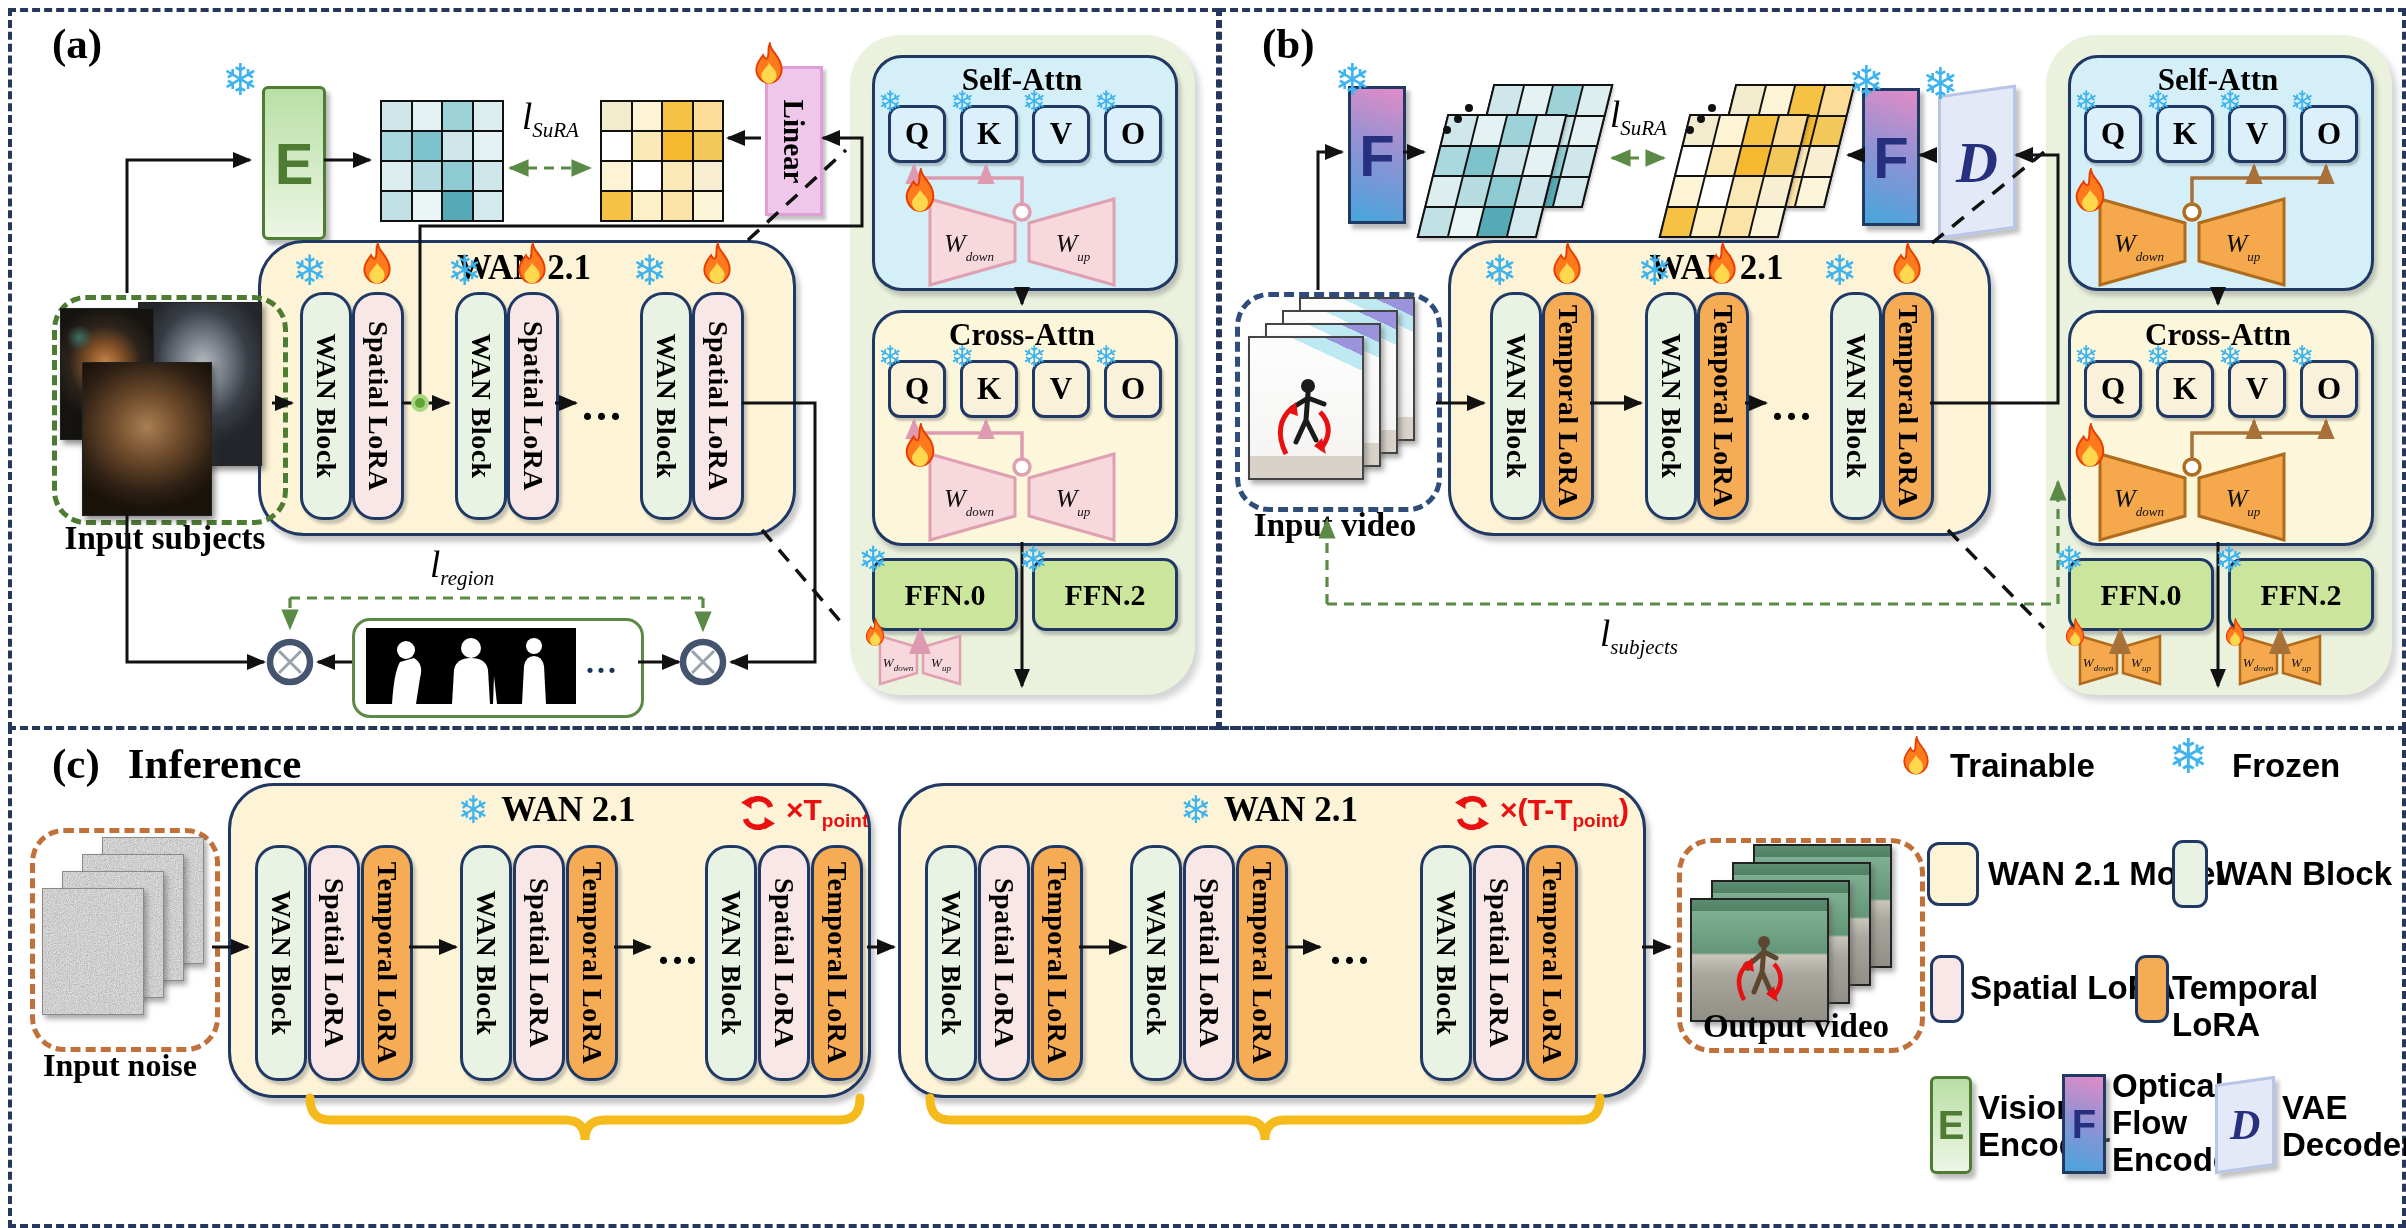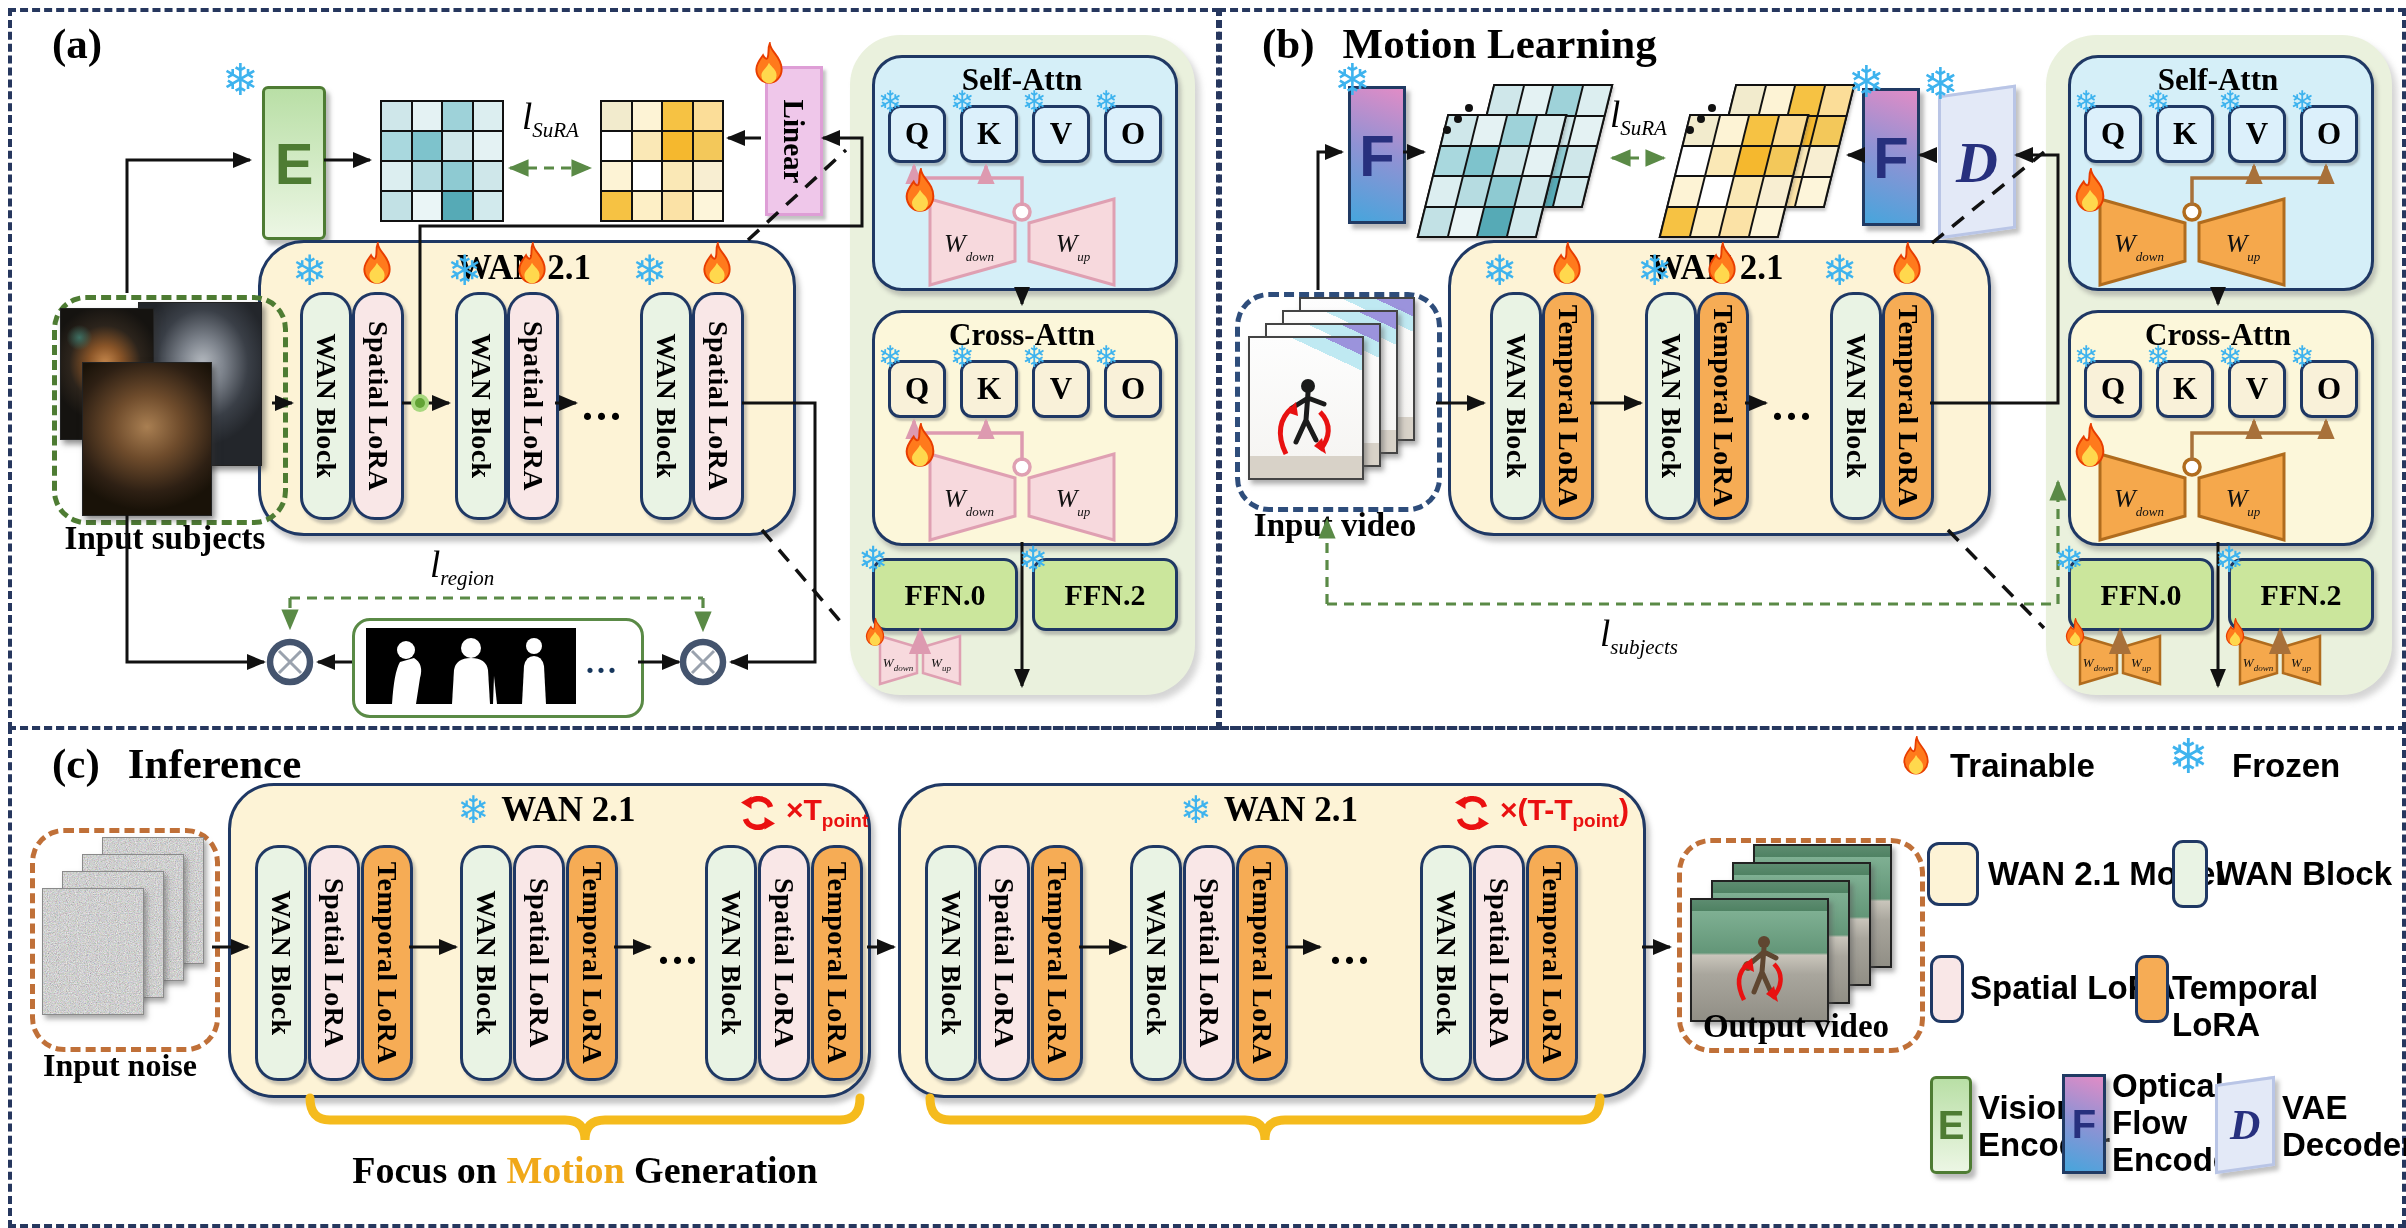--- a/index.html
+++ b/index.html
@@ -269,21 +269,20 @@
   <svg class="abs" style="left:878px;top:634px" width="84" height="52" viewBox="0 0 84 52">
     <polygon points="2,2 39,13 39,39 2,50" fill="#f7d9dd" stroke="#dfa0b2" stroke-width="2.5"></polygon>
     <polygon points="82,2 45,13 45,39 82,50" fill="#f7d9dd" stroke="#dfa0b2" stroke-width="2.5"></polygon>
     <circle cx="42" cy="11" r="4.5" fill="#fff" stroke="#dfa0b2" stroke-width="2.5"></circle>
     <text x="20" y="33" text-anchor="middle" class="bts"><tspan>W</tspan><tspan dy="4" font-size="9">down</tspan></text>
     <text x="63" y="33" text-anchor="middle" class="bts"><tspan>W</tspan><tspan dy="4" font-size="9">up</tspan></text>
   </svg>
 
   <div class="ptitle" style="left:1262px;top:22px">
     <span>(b)</span>
-    <span>Motion Learning</span>
   </div>
 
   <span class="snow" style="left:1334px;top:58px;font-size:44px">❄</span>
   <div class="fblock" style="left:1348px;top:86px;width:52px;height:132px">
     <span style="font-size:58px">F</span>
   </div>
 
   <div class="stack">
     <div class="grid" style="left:1478px;top:84px;width:116px;height:120px">
         <div style="background: rgb(207, 231, 234);"></div>
@@ -638,23 +637,20 @@
   <div class="pill g" style="left:1420px;top:845px;height:230px">
       <span>WAN Block</span>
     </div>
   <div class="pill p" style="left:1473px;top:845px;height:230px">
       <span>Spatial LoRA</span>
     </div>
   <div class="pill o" style="left:1526px;top:845px;height:230px">
       <span>Temporal LoRA</span>
     </div>
 
-  <div class="lbl" style="left:285px;top:1150px;width:600px;font-size:38px">
-    <span>Focus on </span><span class="hl">Motion</span><span> Generation</span>
-  </div>
 
   <div class="dashedbox orange-d" style="left:1677px;top:838px;width:238px;height:205px"></div>
   <div class="oframe" style="left:1753px;top:844px;width:135px;height:120px"></div>
   <div class="oframe" style="left:1732px;top:862px;width:135px;height:120px"></div>
   <div class="oframe" style="left:1711px;top:880px;width:135px;height:120px"></div>
   <div class="oframe" style="left:1690px;top:898px;width:135px;height:120px">
     <svg width="135" height="120" viewBox="0 0 135 120">
       <circle cx="72" cy="42" r="6" fill="#5f4630"></circle>
       <path d="M72 48 L70 72 M72 52 L60 62 M72 52 L84 58 M70 72 L62 92 M70 72 L78 90" stroke="#5f4630" stroke-width="5" fill="none" stroke-linecap="round"></path>
       <circle cx="56" cy="66" r="5" fill="#7a4a22"></circle>

